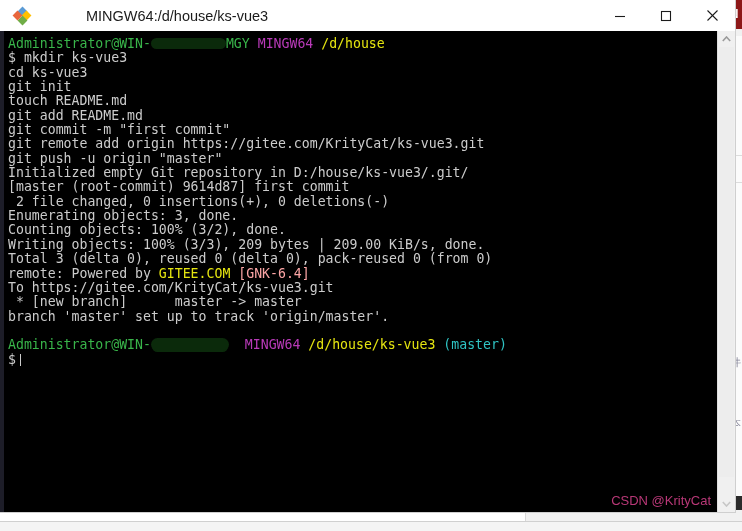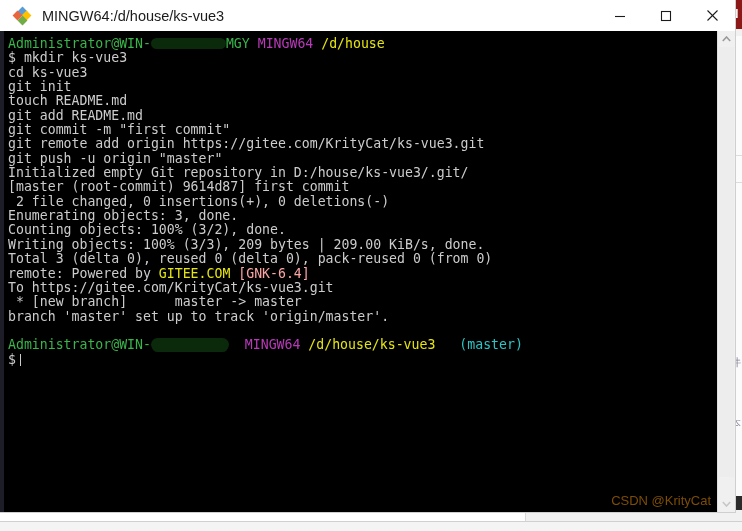--- a/index.html
+++ b/index.html
@@ -101,20 +101,21 @@
   }
 
   
   #titlebar {
     height: 31px;
     background: #ffffff;
     display: flex;
     align-items: center;
     border-bottom: 1px solid #eaeaea;
     position: relative;
+    gap: 44px;
   }
   #app-icon {
     width: 16px; height: 16px;
     margin-left: 14px;
     position: relative;
     flex: none;
   }
   #app-icon .q {
     position: absolute;
     width: 7px; height: 7px;
@@ -210,21 +211,21 @@
     line-height: 14.35px;
     color: #cccccc;
     white-space: pre;
     letter-spacing: 0px;
   }
   .blank { height: 14.35px; }
 
   .c-green   { color: #39b54a; }
   .c-magenta { color: #b83ab8; }
   .c-yellow  { color: #e5e510; }
-  .c-cyan    { color: #2fc4c4; margin-left: 16px; }
+  .c-cyan    { color: #2fc4c4; }
   .c-white   { color: #cccccc; }
   .c-pink    { color: #fca5a5; }
 
   .redact {
     display: inline-block;
     background: #0b2a0b;
     color: transparent;
     border-radius: 7px;
     vertical-align: middle;
     position: relative;
@@ -240,21 +241,21 @@
     background: #cccccc;
     vertical-align: -2px;
     margin-left: 4px;
   }
 
   
   #watermark {
     position: absolute;
     right: 24px;
     bottom: 4px;
-    color: #a16207;
+    color: #ec4899;
     font-size: 13px;
     font-family: "Liberation Sans", sans-serif;
     opacity: .78;
     white-space: nowrap;
   }
 </style>
 </head>
 <body>
 
 <div id="desktop">

